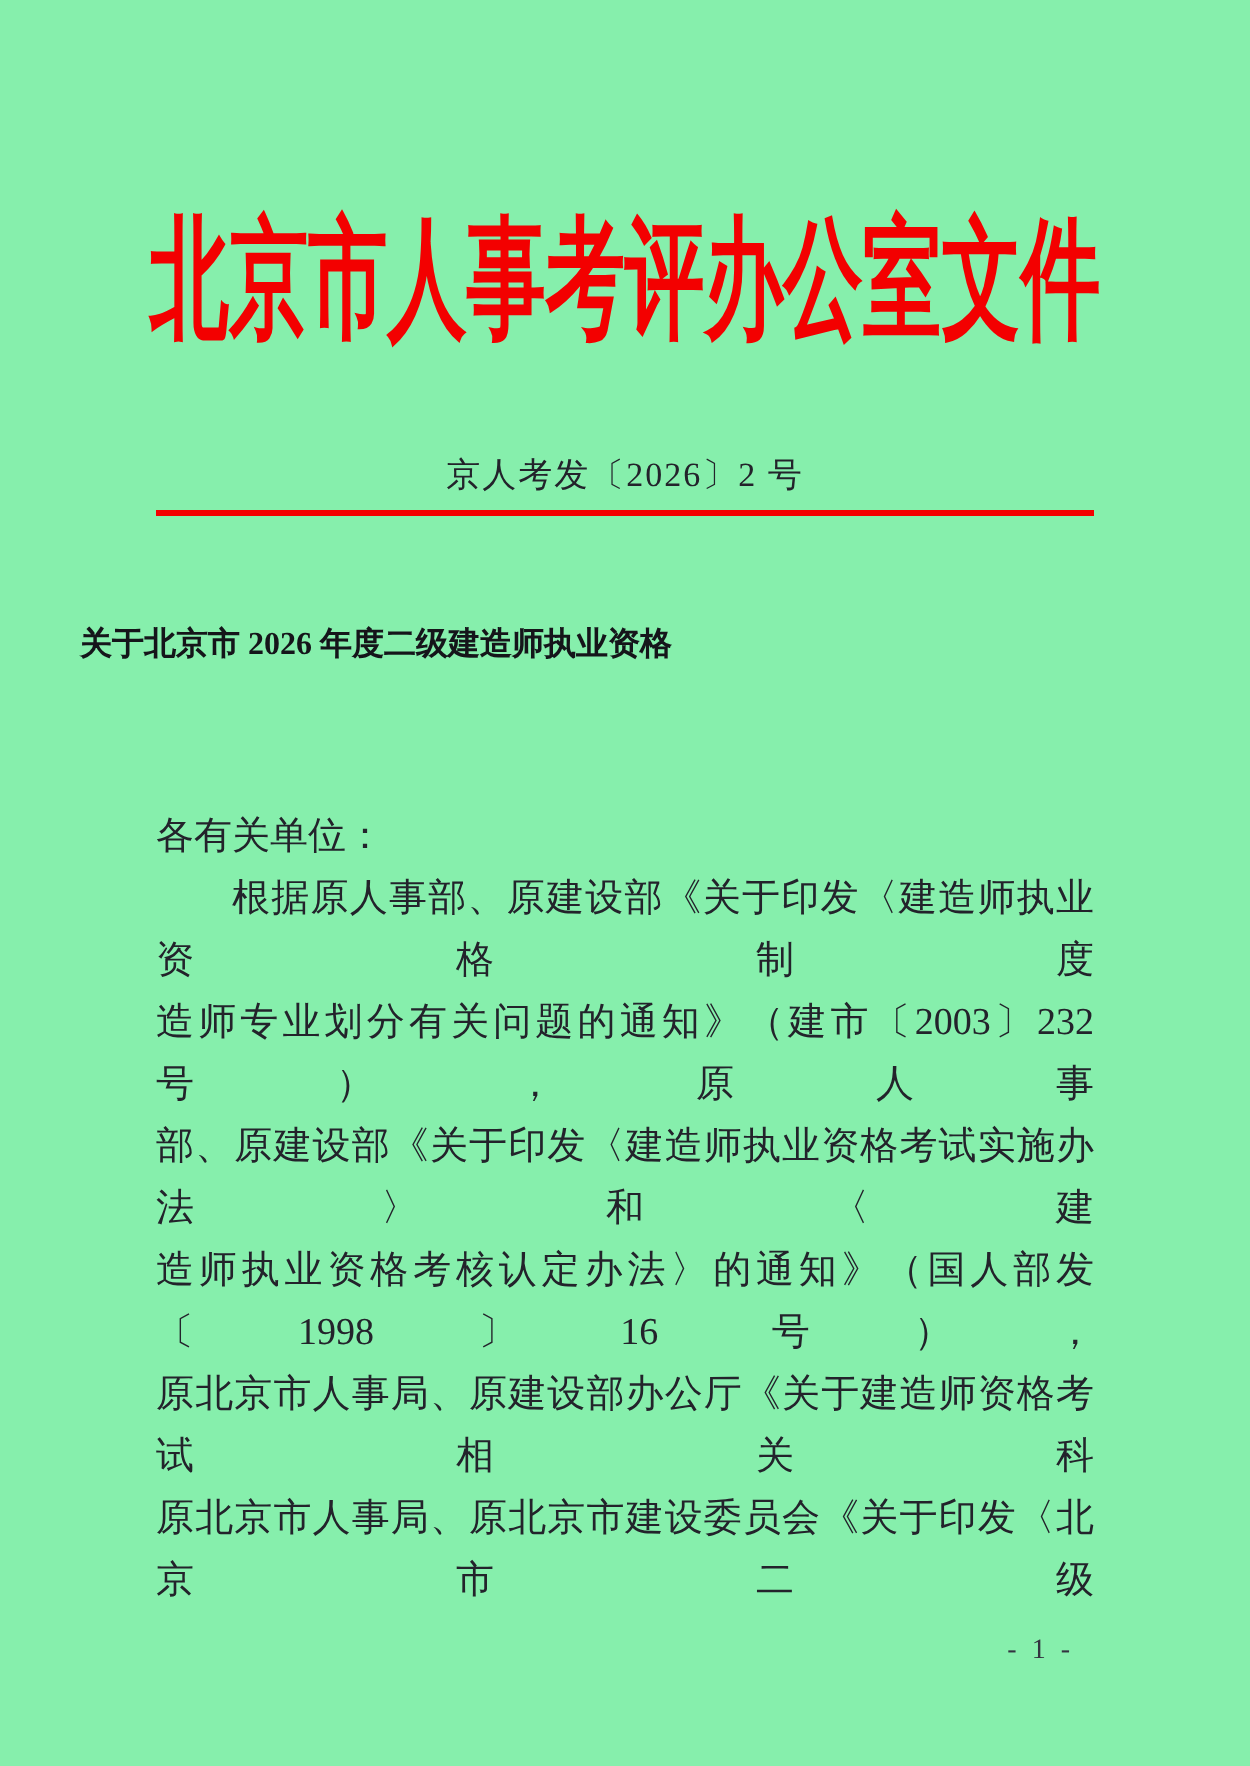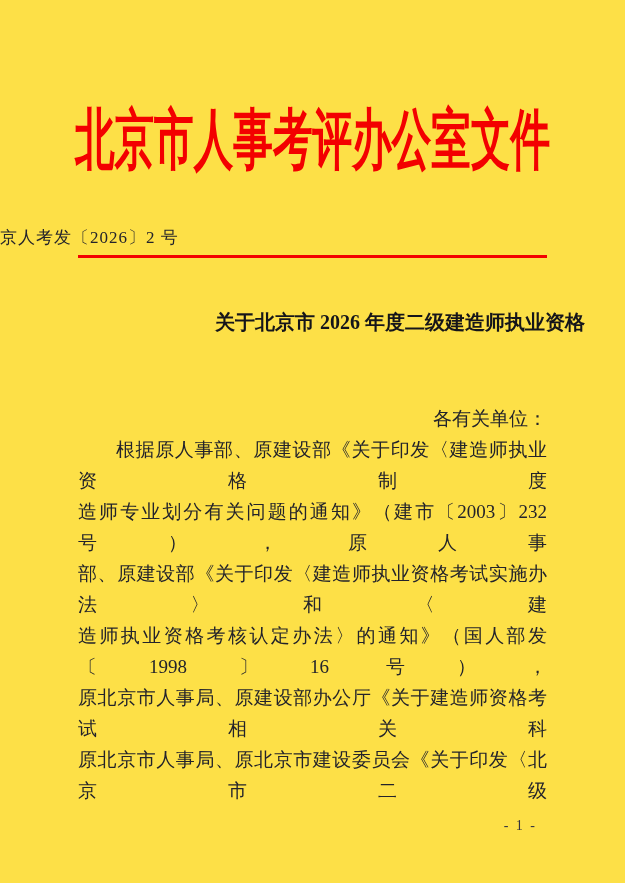--- a/index.html
+++ b/index.html
@@ -7,21 +7,21 @@
     --ink: #23232b;
     --title-ink: #15151a;
   }
   * { margin: 0; padding: 0; box-sizing: border-box; }
   html, body { background: #ffffff; }
   .page {
     position: relative;
     width: 625px;
     height: 883px;
     margin: 0 auto;
-    background: #fde047;
+    background: #86efac;
     font-family: "Liberation Serif", "DejaVu Serif", serif;
     color: var(--ink);
     overflow: hidden;
   }
   .org-title {
     position: absolute;
     top: 108px;
     left: 0;
     width: 625px;
     text-align: center;
@@ -31,55 +31,55 @@
     white-space: nowrap;
     color: var(--accent);
     transform: scale(0.9, 1.5);
     transform-origin: 50% 0;
   }
   .doc-number {
     position: absolute;
     top: 226px;
     left: 0;
     width: 625px;
-    text-align: left;
+    text-align: center;
     font-size: 17px;
     letter-spacing: 1px;
     color: var(--ink);
   }
   .red-rule {
     position: absolute;
     top: 255px;
     left: 78px;
     width: 469px;
     height: 3px;
     background: var(--accent);
   }
   .doc-title {
     position: absolute;
     top: 303px;
     left: 40px;
     width: 545px;
-    text-align: right;
-    font-size: 20px;
+    text-align: left;
+    font-size: 16px;
     font-weight: bold;
     line-height: 39px;
     color: var(--title-ink);
   }
   .body-block {
     position: absolute;
     top: 403px;
     left: 78px;
     width: 469px;
     font-size: 19px;
     line-height: 31px;
     color: var(--ink);
   }
   .salutation {
-    text-align: right;
+    text-align: left;
   }
   .paragraph .line {
     text-align: justify;
     text-align-last: justify;
   }
   .paragraph .line.first {
     text-indent: 2em;
   }
   .page-number {
     position: absolute;

